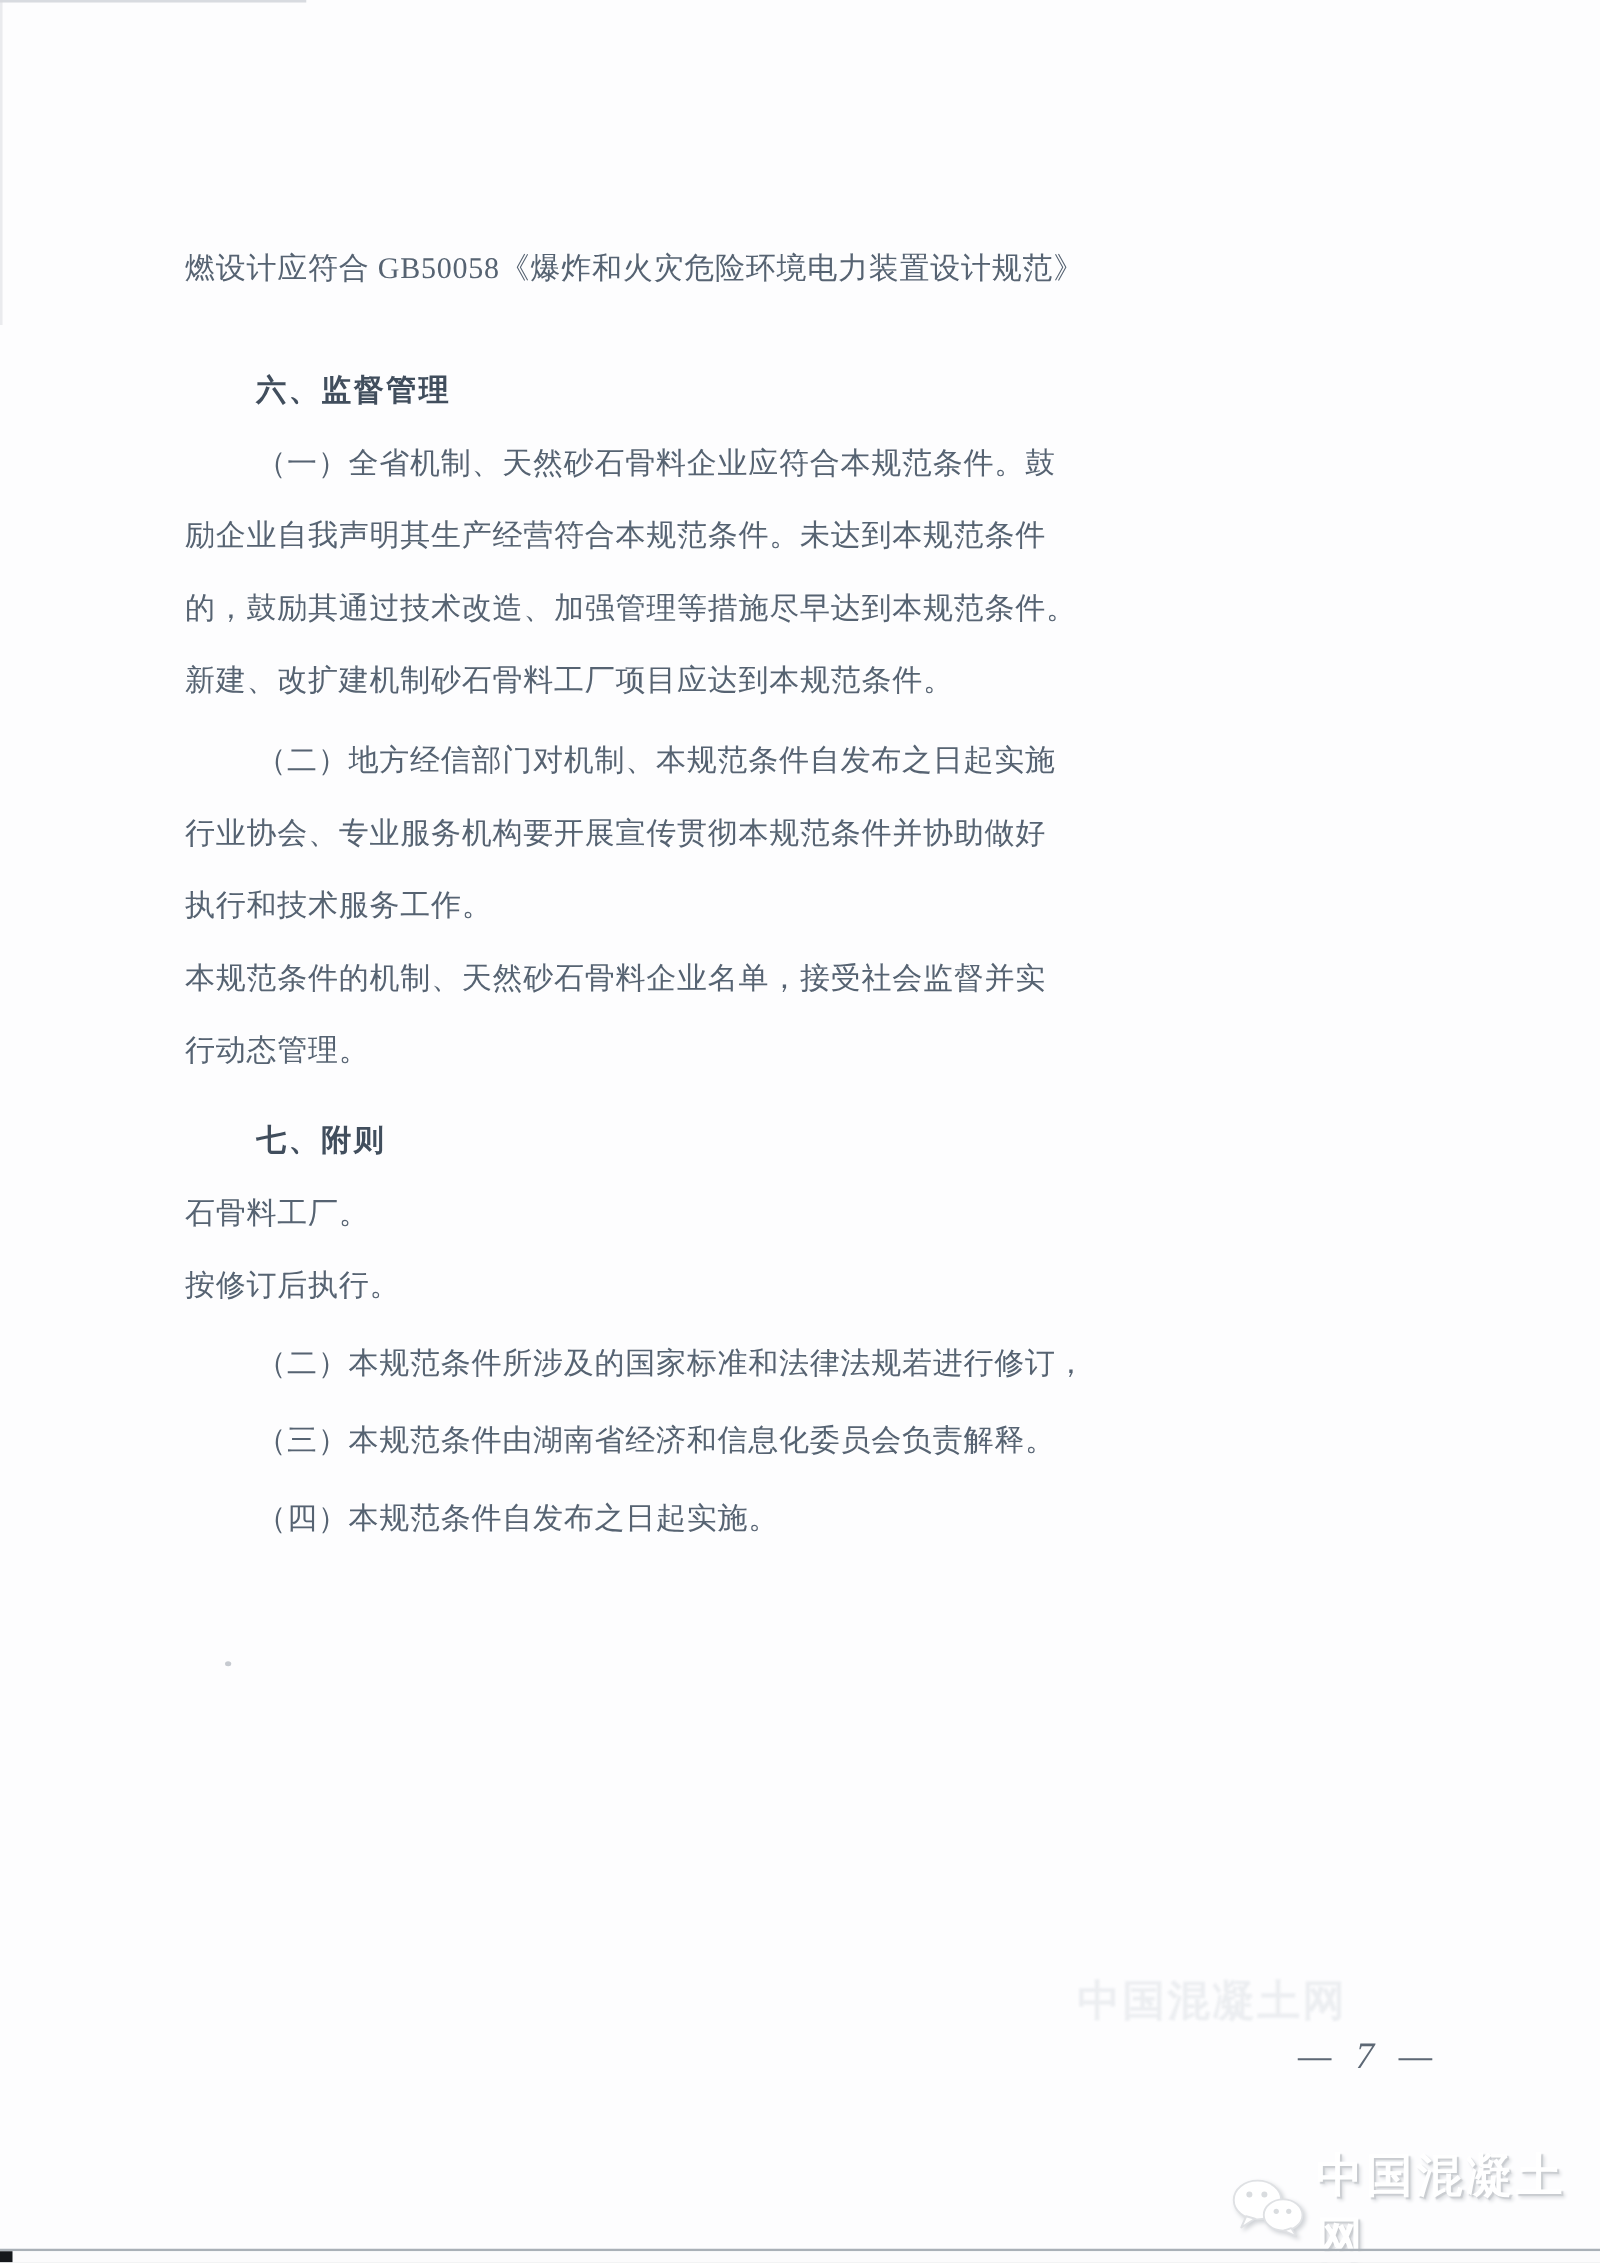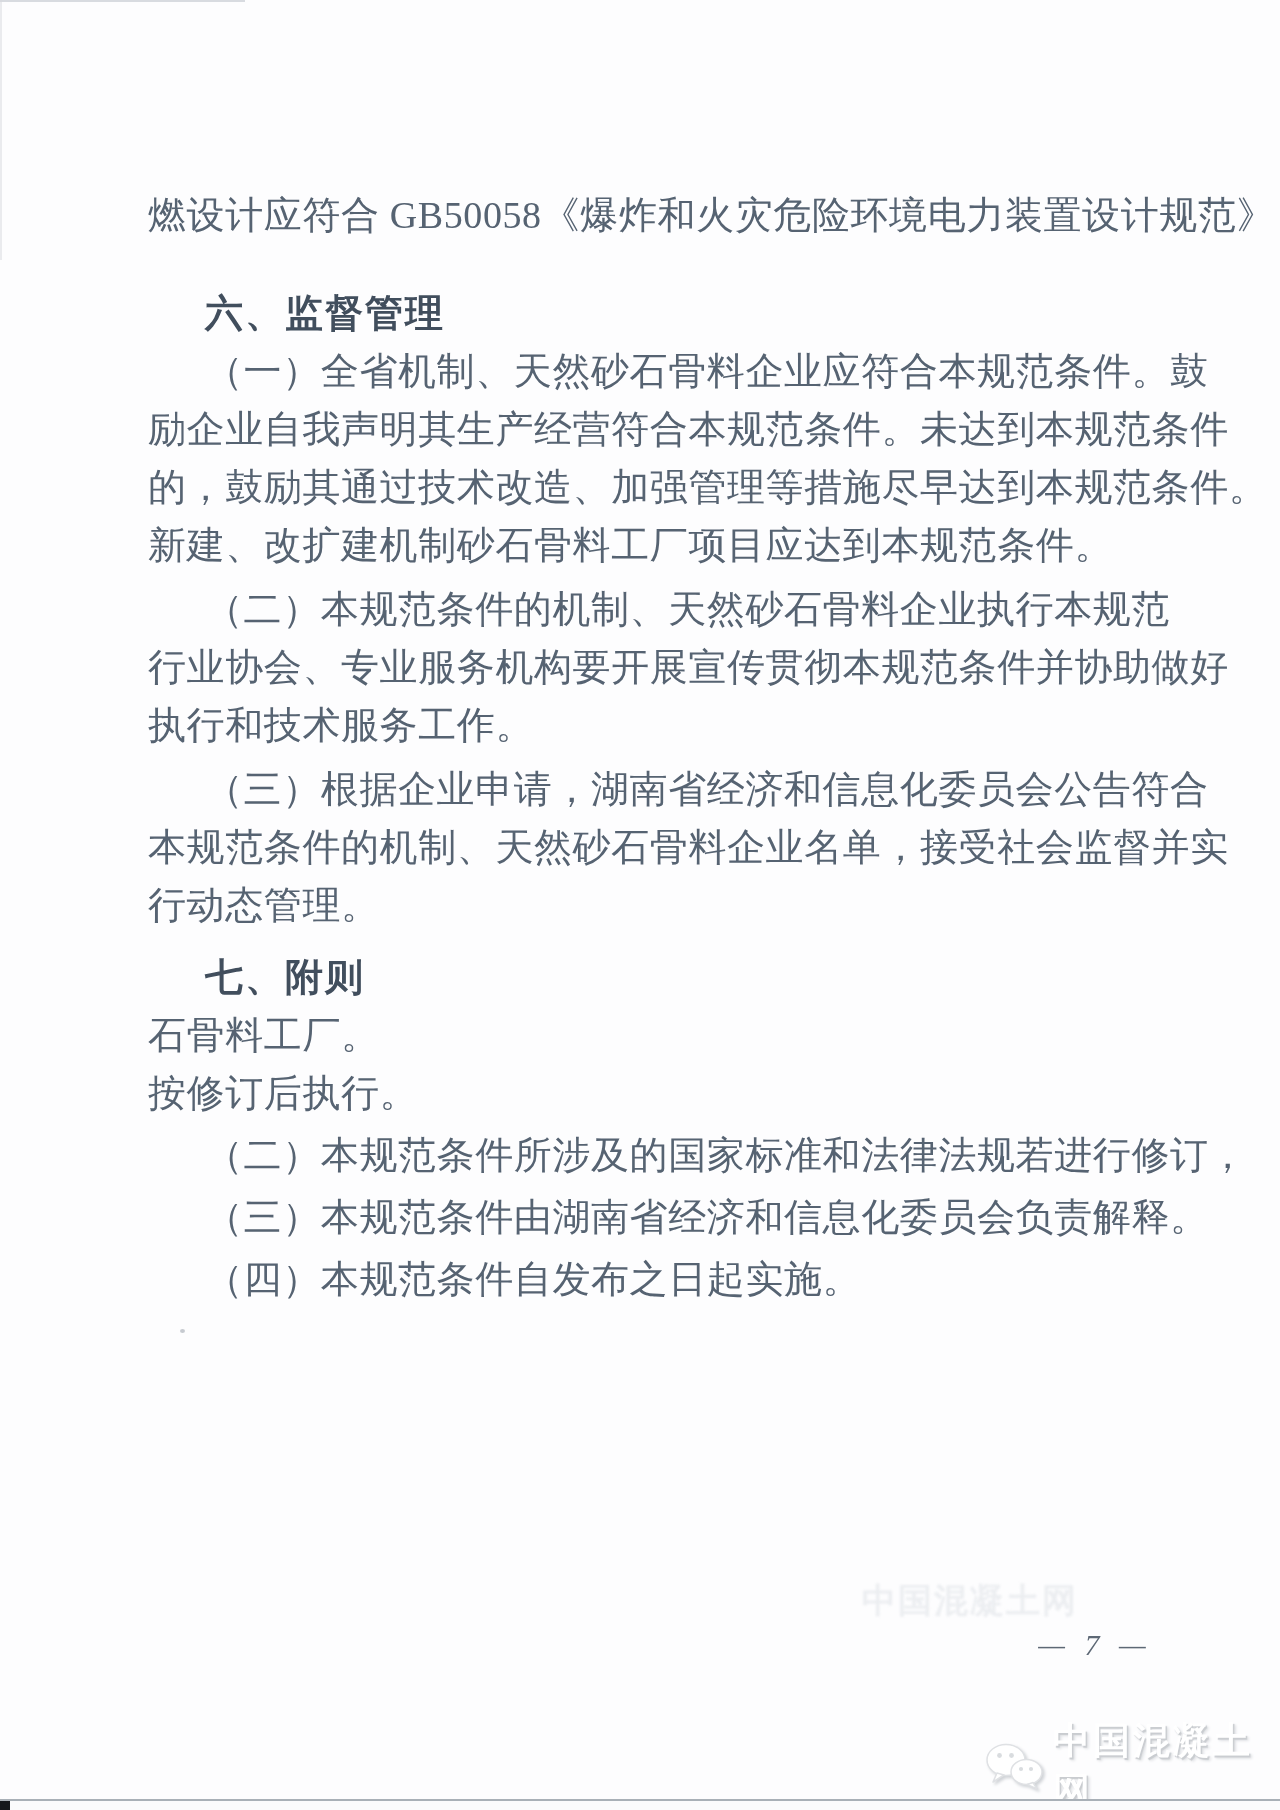--- a/index.html
+++ b/index.html
@@ -57,21 +57,21 @@
     border-radius: 50%;
   }
 
   
   .textblock {
     position: absolute;
     top: 186px;
     left: 148px;
     width: 1005px;
     color: #566372;
-    font-size: 38px;
+    font-size: 24px;
     line-height: 58px;
     letter-spacing: 0.6px;
     white-space: nowrap;
   }
   .line { height: 58px; }
   .indent { padding-left: 57px; }
   .heading {
     font-family: "Liberation Sans", sans-serif;
     font-weight: 700;
     color: #414e5d;
@@ -144,24 +144,23 @@
   <div class="top-edge"></div>
   <div class="left-edge"></div>
 
   <div class="textblock">
     <div class="line">燃设计应符合 GB50058《爆炸和火灾危险环境电力装置设计规范》</div>
     <div class="line heading gap-xl">六、监督管理</div>
     <div class="line indent">（一）全省机制、天然砂石骨料企业应符合本规范条件。鼓</div>
     <div class="line">励企业自我声明其生产经营符合本规范条件。未达到本规范条件</div>
     <div class="line">的，鼓励其通过技术改造、加强管理等措施尽早达到本规范条件。</div>
     <div class="line">新建、改扩建机制砂石骨料工厂项目应达到本规范条件。</div>
-    <div class="line indent gap-p">（二）本规范条件的机制、天然砂石骨料企业执行本规范</div>
+    <div class="line indent gap-p">（二）地方经信部门对机制、本规范条件自发布之日起实施</div>
     <div class="line">行业协会、专业服务机构要开展宣传贯彻本规范条件并协助做好</div>
     <div class="line">执行和技术服务工作。</div>
-    <div class="line indent gap-p">（三）根据企业申请，湖南省经济和信息化委员会公告符合</div>
     <div class="line">本规范条件的机制、天然砂石骨料企业名单，接受社会监督并实</div>
     <div class="line">行动态管理。</div>
     <div class="line heading gap-l">七、附则</div>
     <div class="line">石骨料工厂。</div>
     <div class="line">按修订后执行。</div>
     <div class="line indent gap-s">（二）本规范条件所涉及的国家标准和法律法规若进行修订，</div>
     <div class="line indent gap-s">（三）本规范条件由湖南省经济和信息化委员会负责解释。</div>
     <div class="line indent gap-s">（四）本规范条件自发布之日起实施。</div>
   </div>
 

